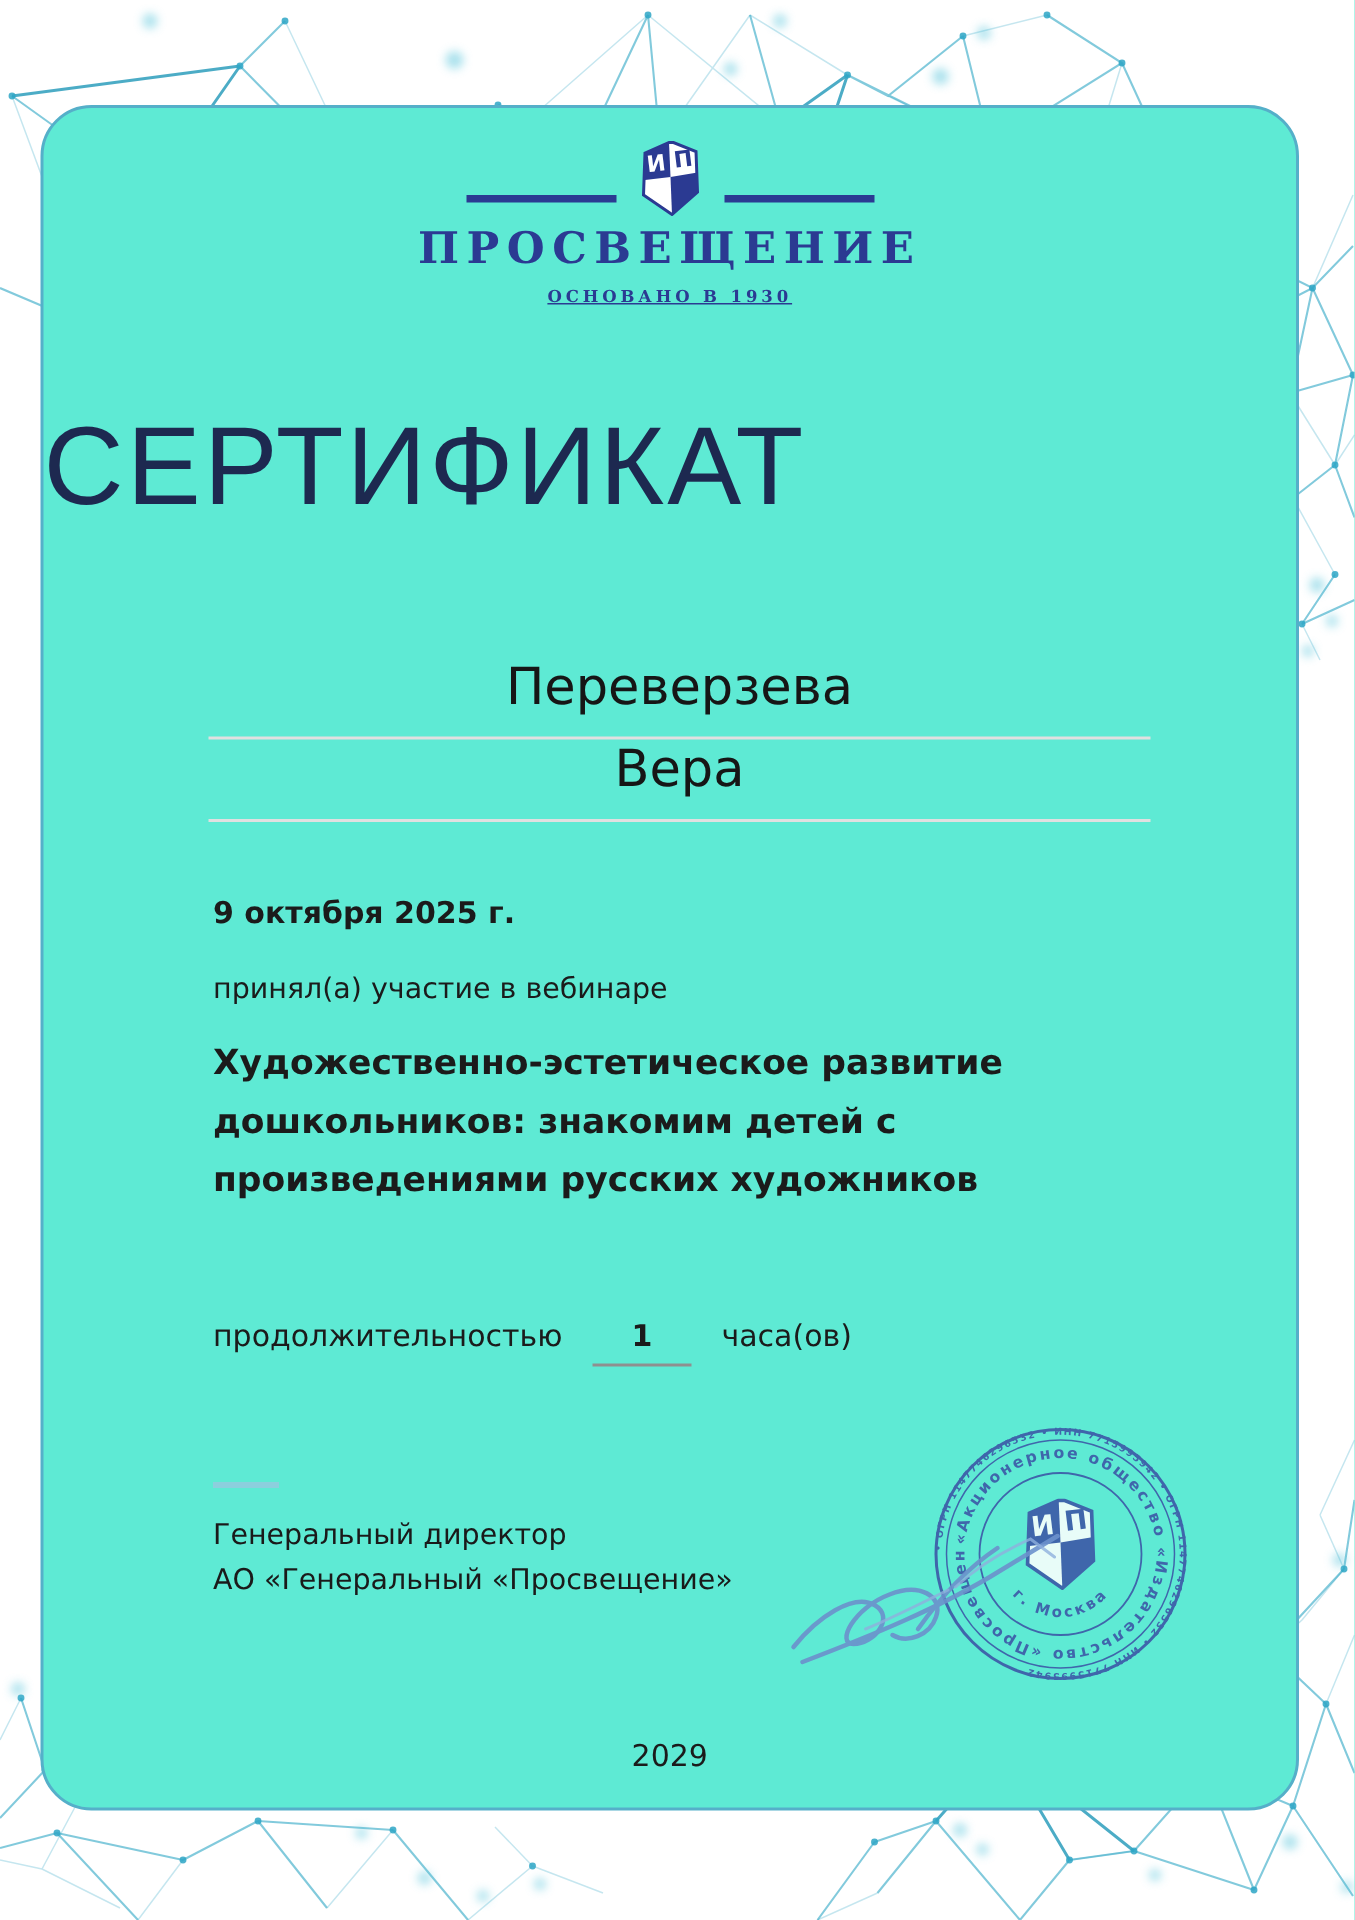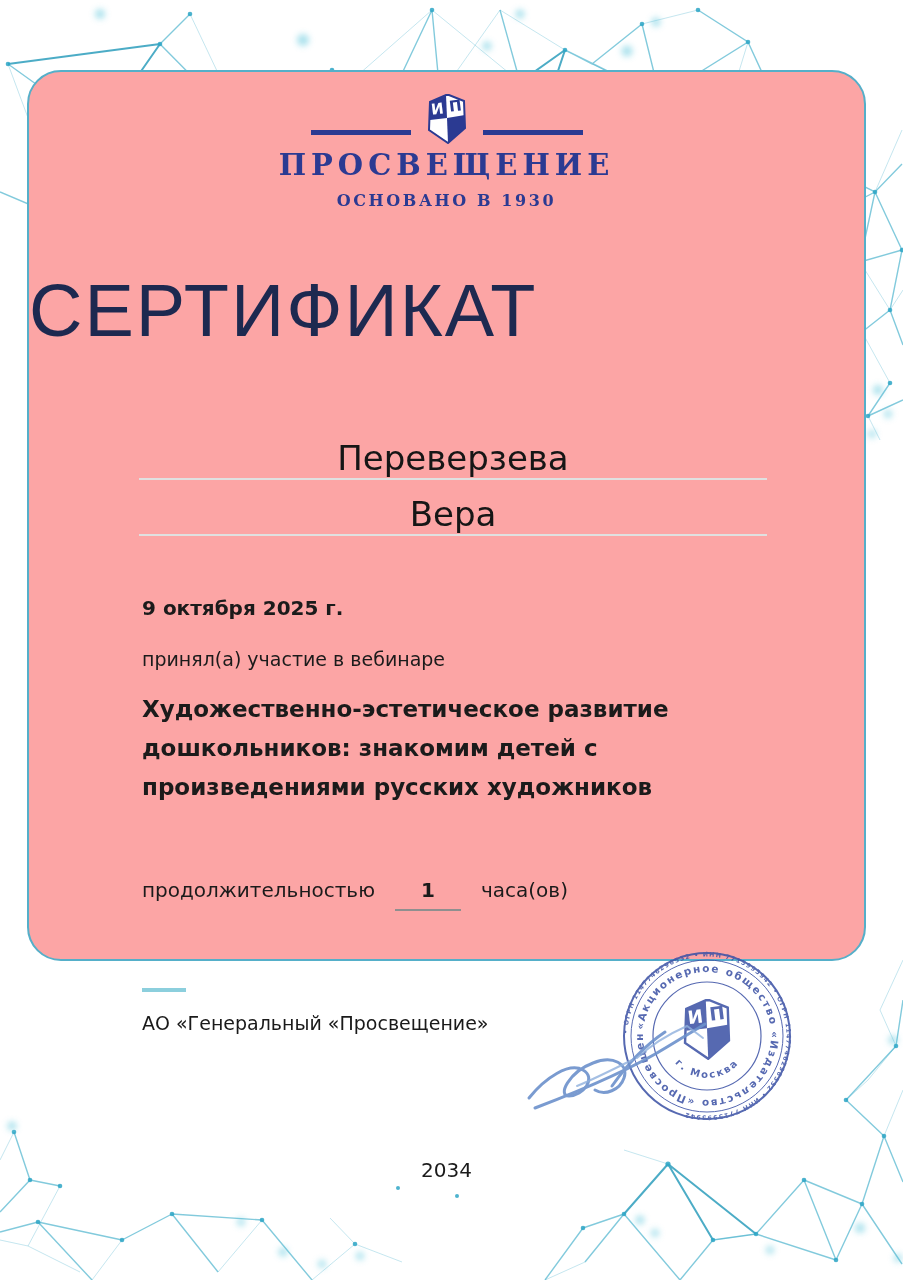--- a/index.html
+++ b/index.html
@@ -11,44 +11,44 @@
   }
   
   .mesh{position:absolute;left:0;top:0;width:903px;height:1280px;z-index:0;}
   .m-bold{stroke:#1f97b8;stroke-width:2;opacity:.8;fill:none;}
   .m-strong{stroke:#2ea6c5;stroke-width:1.4;opacity:.6;fill:none;}
   .m-faint{stroke:#2ea6c5;stroke-width:1;opacity:.28;fill:none;}
   .m-dot{fill:#2ea6c5;opacity:.85;}
   .m-glow{fill:#53c3da;opacity:.5;filter:url(#blur4);}
   
   .card{
-    position:absolute;left:27px;top:70px;width:839px;height:891px;
-    background:#fca5a5;border:2.5px solid #55afc9;border-radius:34px;
+    position:absolute;left:27px;top:70px;width:839px;height:1137px;
+    background:#5eead4;border:2.5px solid #55afc9;border-radius:34px;
     z-index:1;box-sizing:border-box;
   }
   .content{position:absolute;left:0;top:0;width:100%;height:100%;}
   
   .logo-block{position:absolute;left:0;top:22px;width:100%;text-align:center;}
   .logo-row{display:flex;justify-content:center;align-items:flex-end;gap:14px;height:50px;}
   .logo-bar{width:100px;height:5px;background:#2b3a92;margin-bottom:9px;}
   .brand{margin-top:4px;font-family:"DejaVu Serif",serif;font-weight:bold;
     font-size:29px;letter-spacing:5px;color:#2b3a92;}
   .tagline{margin-top:9px;font-family:"DejaVu Serif",serif;font-weight:bold;
-    font-size:16px;letter-spacing:2.6px;color:#2b3a92;}
+    font-size:11px;letter-spacing:2.6px;color:#2b3a92;text-decoration:underline;}
   
   .cert-title{
     position:absolute;left:0;top:196px;width:100%;text-align:left;
     font-family:"Liberation Sans","DejaVu Sans",sans-serif;
     font-size:74px;font-weight:400;letter-spacing:2px;color:#1d2950;
   }
   
   .names{position:absolute;left:110px;top:366px;width:628px;}
   .name-row{text-align:center;font-size:34px;color:#161616;
-    border-bottom:2px solid #e0e0e0;}
-  .name-row + .name-row{margin-top:14px;}
+    padding-bottom:13px;border-bottom:2px solid #e0e0e0;}
+  .name-row + .name-row{}
   
   .textcol{position:absolute;left:113px;width:665px;color:#1b1b1b;}
   .date-line{top:524px;font-size:20px;font-weight:bold;}
   .part-line{top:576px;font-size:19px;}
   .webinar{top:618px;font-size:23px;font-weight:bold;line-height:39px;width:665px;}
   .duration{top:806px;font-size:20px;display:flex;align-items:baseline;}
   .dur-value{display:inline-block;width:66px;text-align:center;font-weight:bold;
     margin:0 20px;border-bottom:2px solid #8f8f8f;padding-bottom:7px;}
   .dash{position:absolute;left:113px;top:916px;width:44px;height:3.5px;background:#8ccfdd;}
   .director{top:936px;font-size:19px;line-height:30px;color:#1a1a1a;}
@@ -213,20 +213,21 @@
     <div class="textcol part-line">принял(а) участие в вебинаре</div>
 
     <div class="textcol duration">
       <span>продолжительностью</span>
       <span class="dur-value">1</span>
       <span>часа(ов)</span>
     </div>
 
     <div class="dash"></div>
     <div class="textcol director">
+      <div>Генеральный директор</div>
       <div>АО «Генеральный «Просвещение»</div>
     </div>
 
     <svg class="stamp" viewBox="0 0 174 174">
       <defs>
         <path id="arcOuterTop" d="M 7.5,87 A 79.5,79.5 0 1 1 166.5,87 A 79.5,79.5 0 1 1 7.5,87"></path>
         <path id="arcRingTop" d="M 23,87 A 64,64 0 1 1 151,87 A 64,64 0 1 1 23,87"></path>
         <path id="arcCityBottom" d="M 45,87 A 42,42 0 0 0 129,87"></path>
       </defs>
       <circle cx="87" cy="87" r="83" fill="none" stroke="#3b51a5" stroke-width="2"></circle>
@@ -251,15 +252,15 @@
         <path d="M12,98 C28,78 52,62 66,70 C80,78 66,96 52,96 C40,96 52,72 76,63 C96,55 112,64 107,78 C103,90 88,96 78,90"></path>
         <path d="M18,108 C60,92 110,72 150,47 C165,38 178,30 188,24"></path>
         <path d="M95,86 C112,62 130,44 148,32"></path>
       </g>
       <g fill="none" stroke="#8fb0dd" stroke-width="2" stroke-linecap="round" opacity="0.8">
         <path d="M120,58 C135,44 152,34 170,26 L186,38"></path>
         <path d="M60,86 C75,80 95,70 115,60"></path>
       </g>
     </svg>
 
-    <div class="year-line">2034</div>
+    <div class="year-line">2029</div>
   </div>
 </div>
 
 </body></html>

